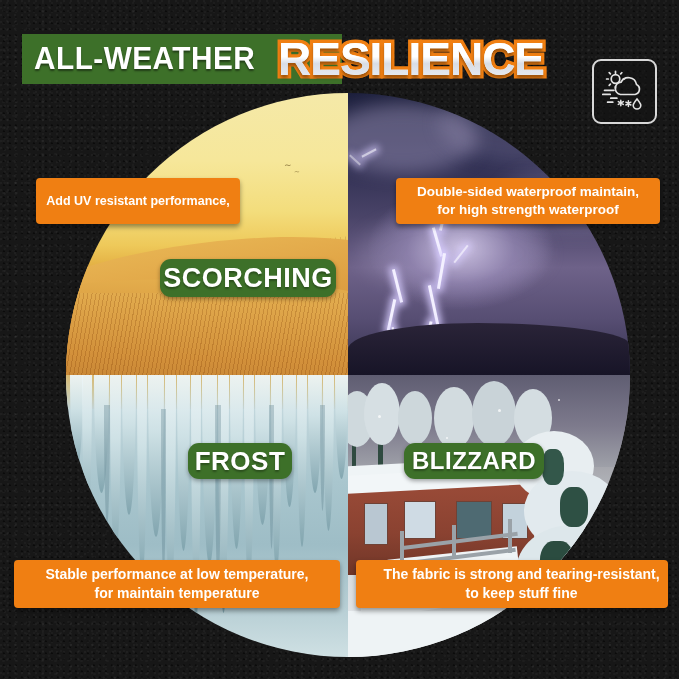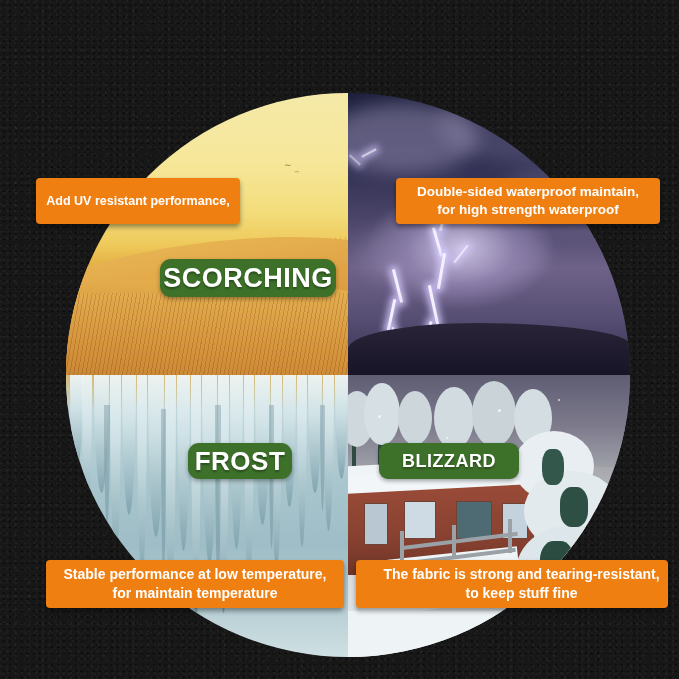--- a/index.html
+++ b/index.html
@@ -110,20 +110,43 @@
     color:#fff;font-size:14.5px;line-height:19px;font-weight:bold;text-align:center;
     display:flex;flex-direction:column;align-items:center;justify-content:center;
     box-shadow:0 3px 5px rgba(0,0,0,.4);padding:5px 9px;box-sizing:border-box;}
   .banner span{display:block;white-space:nowrap;}
 </style>
 </head>
 <body>
 
 <div id="poster">
 
+  <div id="header">
+    <div class="hdr-green"></div>
+    <div class="hdr-all">ALL-WEATHER</div>
+    <div class="hdr-res">RESILIENCE</div>
+    <div class="hdr-res-top">RESILIENCE</div>
+
+    <div class="hdr-icon">
+      <svg width="47" height="47" viewBox="0 0 47 47">
+        <g fill="none" stroke="#e3e3e3" stroke-width="1.7" stroke-linecap="round">
+          <circle cx="15.5" cy="12" r="4.3"></circle>
+          <path d="M15.5 4.3v2M15.5 19.7v1.2M8.3 12H6.6M24.4 12h-1.2M10.4 6.9 9.2 5.7M21.8 5.7l-1.1 1.2M10.4 17.1l-1.2 1.2"></path>
+          <path d="M20.5 27.5a6.2 6.2 0 0 1 .6-12.3 8.2 8.2 0 0 1 15.4 2.2 5.4 5.4 0 0 1-1.4 10.1z" fill="none"></path>
+          <path d="M4.5 23.3h9.4M2.8 27.4h7.4"></path>
+          <path d="M10.8 31.2h6.1M7.6 35.2h5.2"></path>
+        </g>
+        <g fill="none" stroke="#e3e3e3" stroke-width="1.5" stroke-linecap="round">
+          <path d="M20.8 33.2v5.6M18.3 34.6l5 2.8M23.3 34.6l-5 2.8"></path>
+          <path d="M28.4 33.8v5.6M25.9 35.2l5 2.8M30.9 35.2l-5 2.8"></path>
+        </g>
+        <path d="M37 32c2.6 3.2 3.8 4.8 3.8 6.2a3.8 3.8 0 0 1-7.6 0c0-1.4 1.2-3 3.8-6.2z" fill="none" stroke="#e3e3e3" stroke-width="1.6"></path>
+      </svg>
+    </div>
+  </div>
 
   <div id="circle">
 
     <div class="quad q-tl">
       <div class="scorch">
         <div class="dune-ridge"></div>
         <div class="ripples2"></div>
         <div class="dune-a"></div>
         <div class="dune-b"></div>
         <div class="ripples"></div>
@@ -234,32 +257,32 @@
         <div class="snow-fleck" style="left:210px;top:24px;width:2px;height:2px;"></div>
       </div>
     </div>
   </div>
 
   <div class="pill" style="left:160px;top:259px;width:176px;height:38px;font-size:27px;">SCORCHING</div>
 
 
   <div class="pill" style="left:188px;top:443px;width:104px;height:36px;font-size:26px;">FROST</div>
 
-  <div class="pill" style="left:379px;top:443px;width:140px;height:36px;font-size:18px;border-radius:9px;">BLIZZARD</div>
+  <div class="pill" style="left:404px;top:443px;width:140px;height:36px;font-size:24px;">BLIZZARD</div>
 
   <div class="banner" style="left:36px;top:178px;width:204px;height:46px;font-size:12.5px;line-height:17px;">
     <span>Add UV resistant performance,</span>
   </div>
 
   <div class="banner" style="left:396px;top:178px;width:264px;height:46px;font-size:13.5px;line-height:18px;">
     <span>Double-sided waterproof maintain,</span>
     <span>for high strength waterproof</span>
   </div>
 
-  <div class="banner" style="left:14px;top:560px;width:298px;height:48px;font-size:14px;line-height:19px;margin-left:32px;">
+  <div class="banner" style="left:14px;top:560px;width:326px;height:48px;font-size:14px;line-height:19px;">
     <span>Stable performance at low temperature,</span>
     <span>for maintain temperature</span>
   </div>
 
   <div class="banner" style="left:356px;top:560px;width:312px;height:48px;font-size:14px;line-height:19px;padding-left:28px;">
     <span>The fabric is strong and tearing-resistant,</span>
     <span>to keep stuff fine</span>
   </div>
 
 </div>

